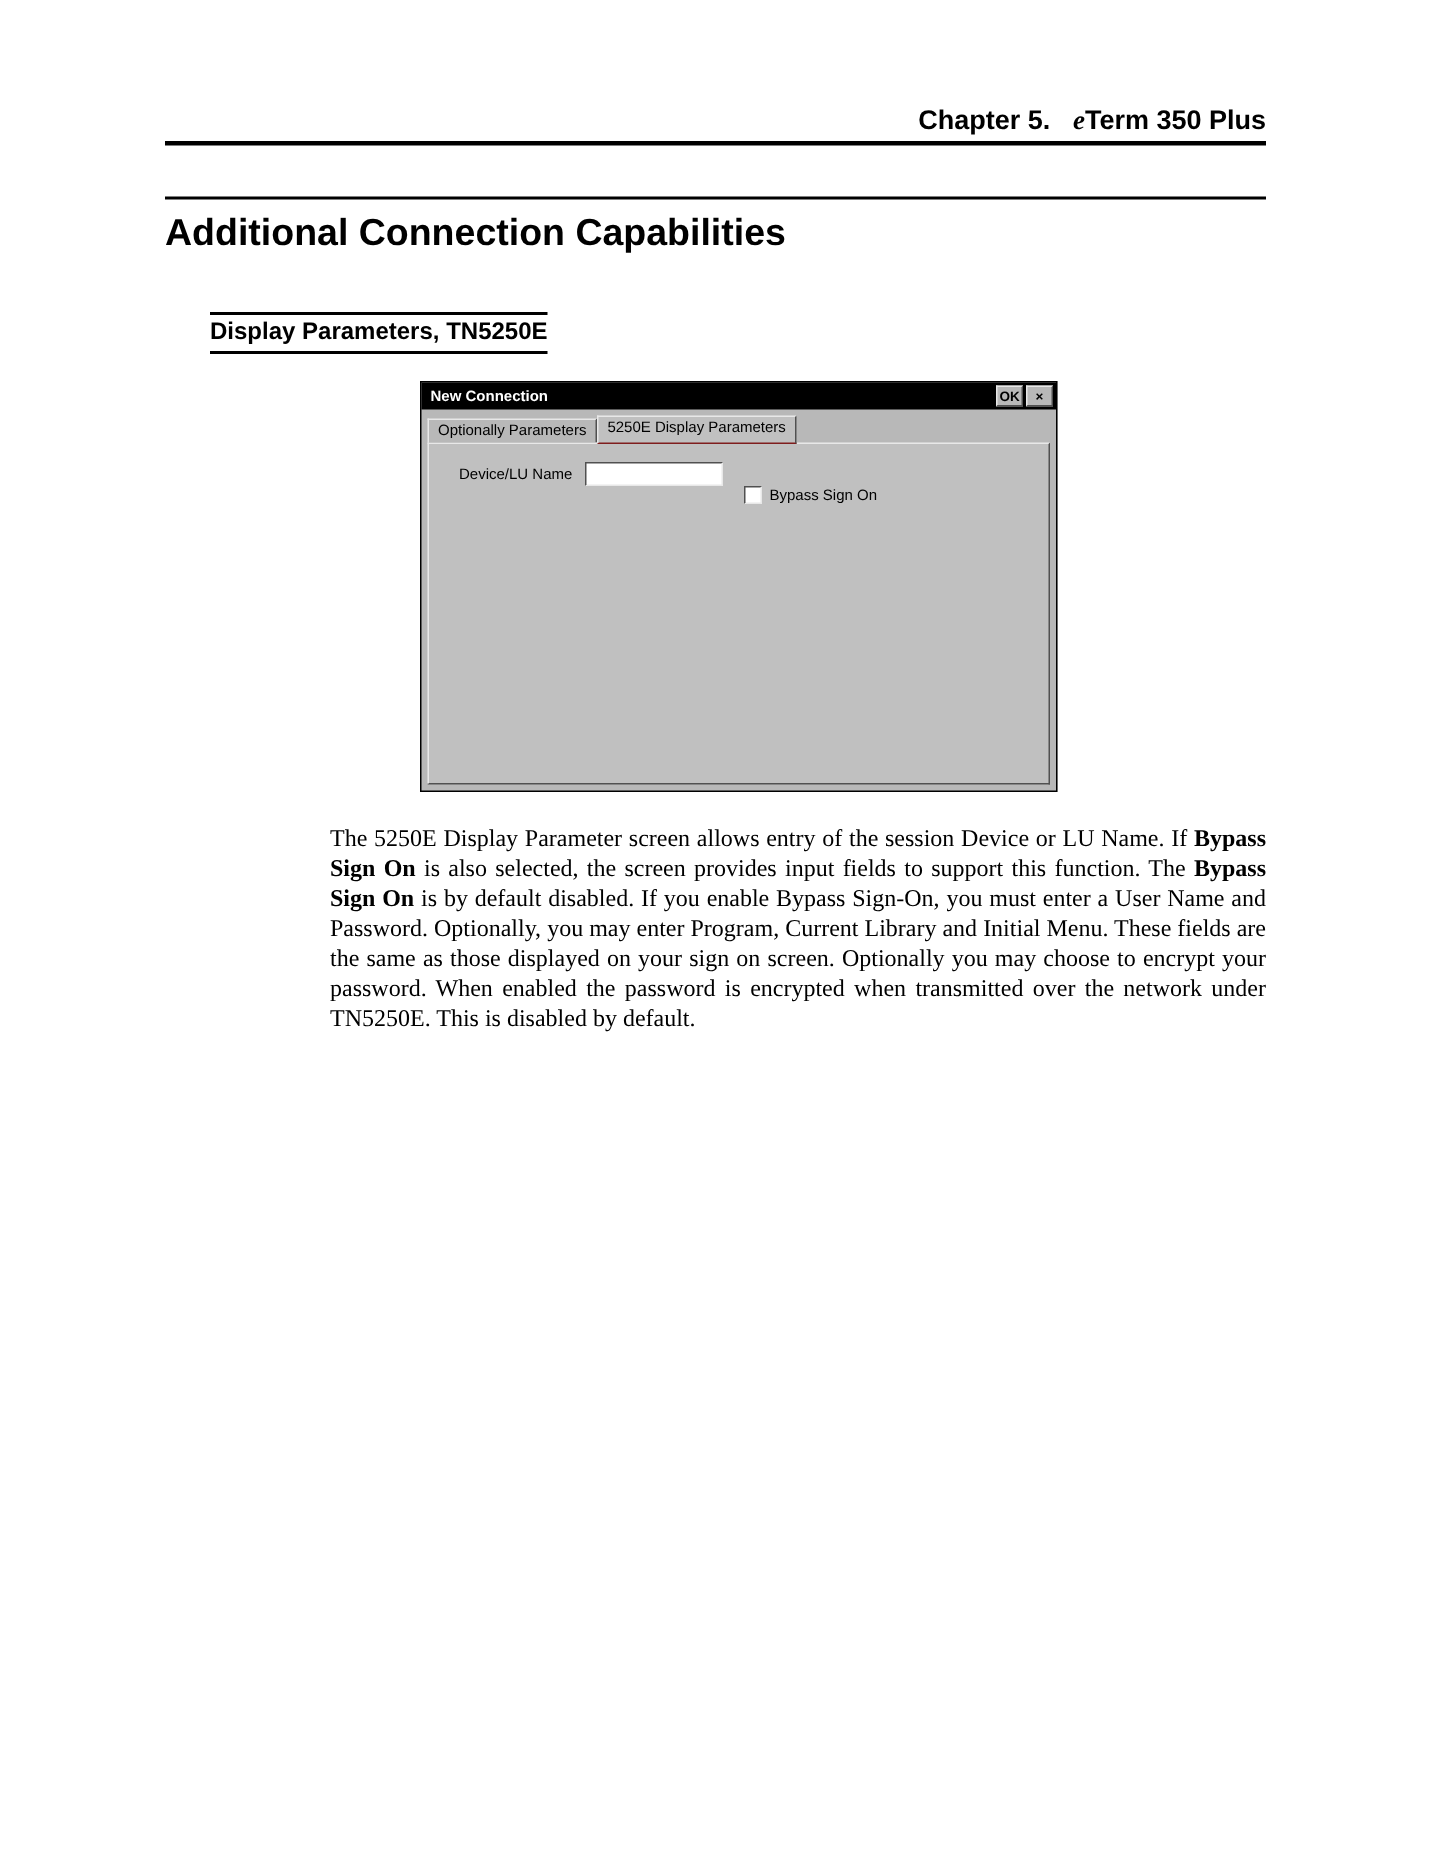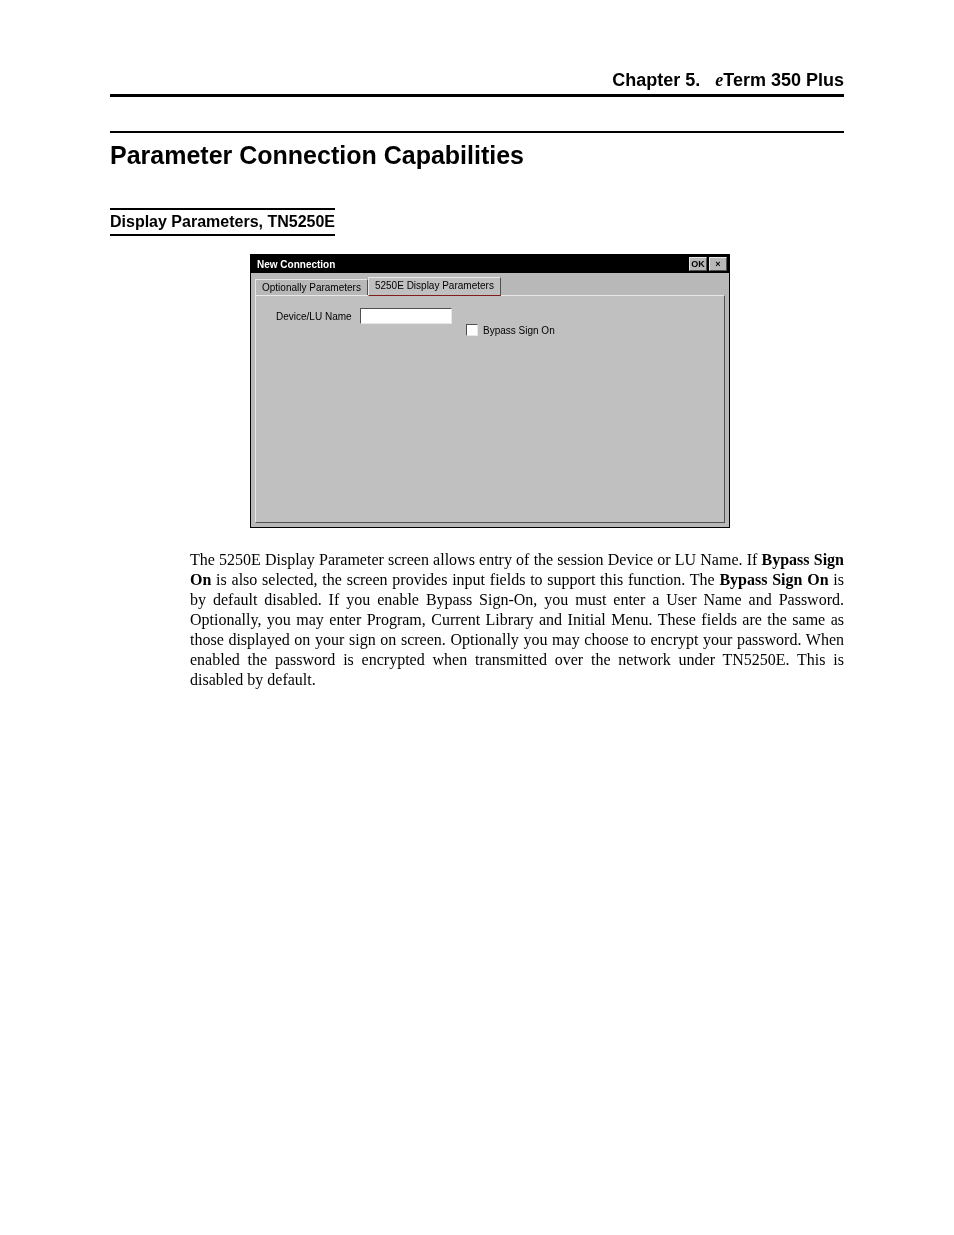--- a/index.html
+++ b/index.html
@@ -34,39 +34,40 @@
   }
   .section-title {
     font-family: Arial, Helvetica, sans-serif;
     font-weight: bold;
     font-size: 25px;
     border-top: 2px solid #000;
     padding-top: 8px;
     margin-bottom: 38px;
   }
   .subsection-block {
+    margin-left: 30px;
   }
   .subsection-title {
     font-family: Arial, Helvetica, sans-serif;
     font-weight: bold;
     font-size: 16px;
     display: inline-block;
     border-top: 2px solid #000;
     border-bottom: 2px solid #000;
     padding: 3px 0;
     margin-bottom: 18px;
   }
 
   
   .dialog-wrap {
     margin-left: 140px;
     margin-bottom: 22px;
   }
   .dialog {
-    width: 480px;
+    width: 425px;
     height: 274px;
     border: 1px solid #000;
     background: #b8b8b8;
     font-family: Tahoma, Arial, sans-serif;
     font-size: 10px;
   }
   .titlebar {
     background: #000;
     color: #fff;
     height: 18px;
@@ -186,21 +187,21 @@
 </head>
 <body>
 
 <div class="page">
 
   <div class="chapter-header">
     <span>Chapter 5.</span>&nbsp;&nbsp;
     <span class="chapter-e">e</span><span>Term 350 Plus</span>
   </div>
 
-  <div class="section-title">Parameter Connection Capabilities</div>
+  <div class="section-title">Additional Connection Capabilities</div>
 
   <div class="subsection-block">
     <div class="subsection-title">Display Parameters, TN5250E</div>
 
     <div class="dialog-wrap">
       <div class="dialog">
         <div class="titlebar">
           <span class="titlebar-title">New Connection</span>
           <span class="titlebar-btn">OK</span>
           <span class="titlebar-btn">×</span>

